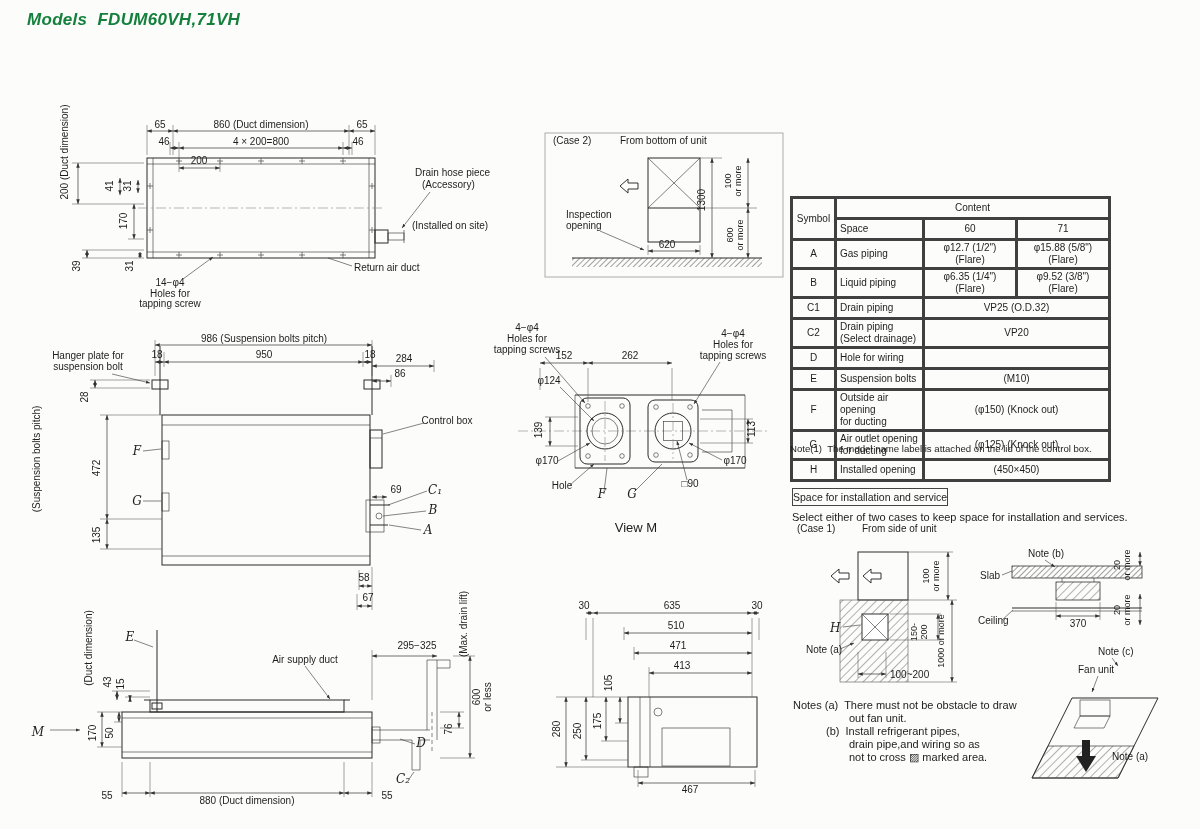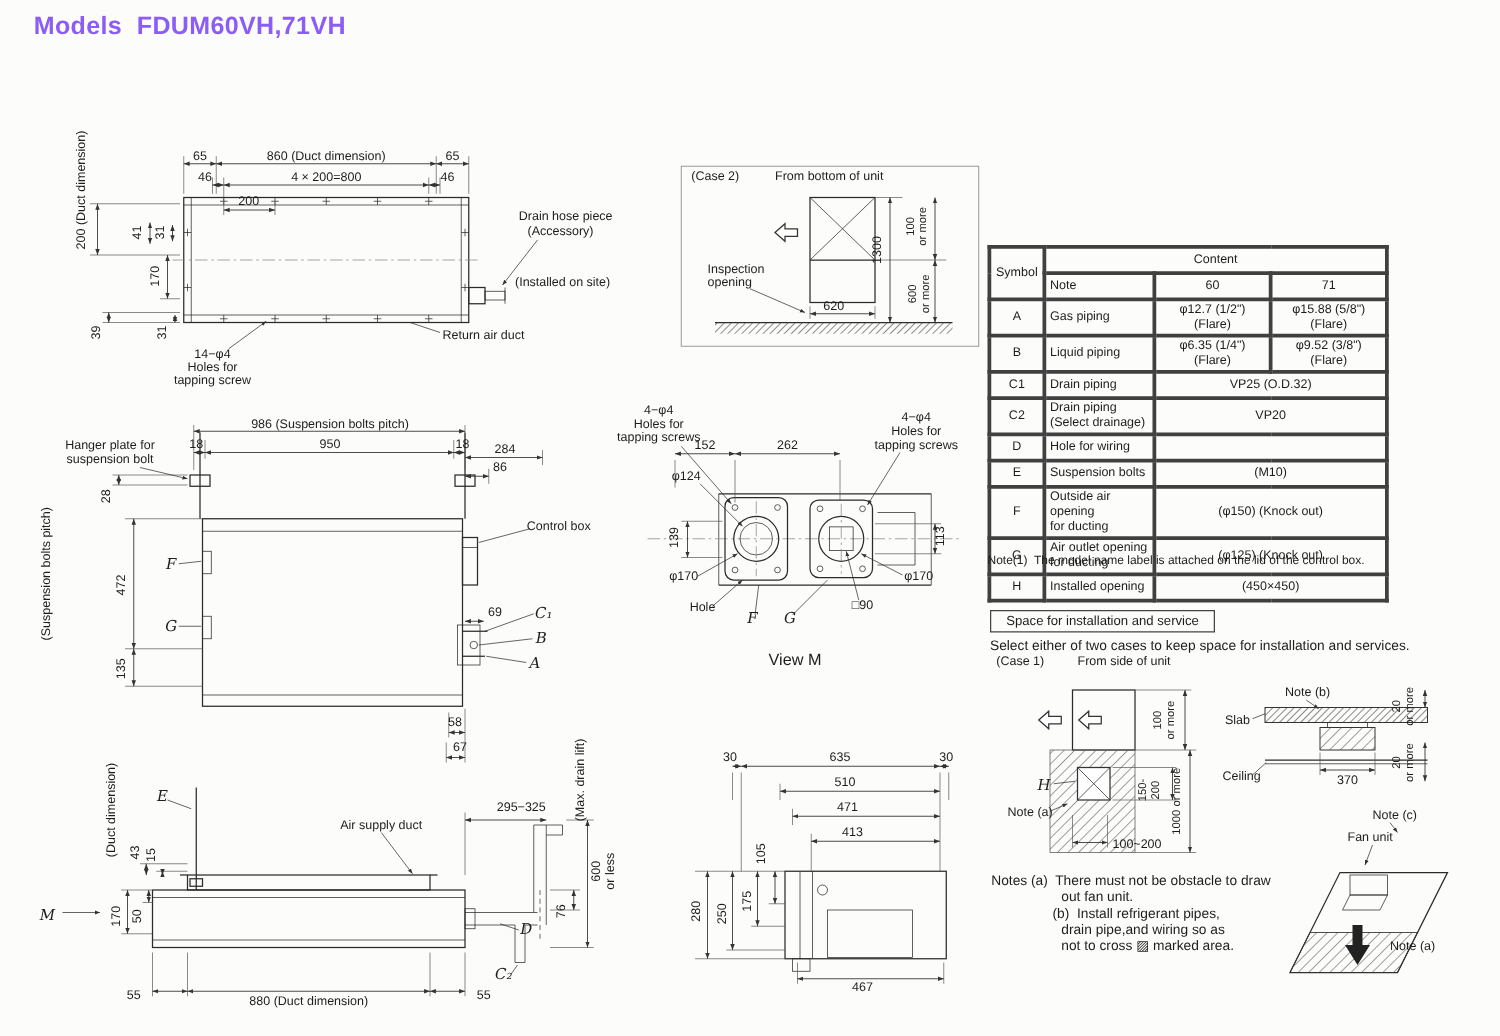--- a/index.html
+++ b/index.html
@@ -1,42 +1,42 @@
 <!DOCTYPE html>
 <html><head>
 <meta charset="utf-8">
 <style>
   html,body{margin:0;padding:0;background:#ffffff;}
   .sheet{position:relative;width:1200px;height:829px;background:#fcfcfa;overflow:hidden;
          font-family:"Liberation Sans", sans-serif;color:#1d1d1d;}
-  .title{position:absolute;left:27px;top:10px;font-size:20px;font-weight:bold;color:#8b5cf6;
-         letter-spacing:.3px;white-space:pre;}
+  .title{position:absolute;left:27px;top:10px;font-size:17px;font-weight:bold;color:#15803d;
+         letter-spacing:.3px;white-space:pre;font-style:italic;}
   svg{position:absolute;left:0;top:0;}
   svg text{font-family:"Liberation Sans", sans-serif;font-size:10px;fill:#1d1d1d;}
   .mid{text-anchor:middle;}
   .t9{font-size:9px;}
   .t13{font-size:13px;}
   .it{font-style:italic;font-family:"DejaVu Serif", serif;font-size:12px;}
   .ln{stroke:#2b2b2b;stroke-width:1;fill:none;}
   .tn{stroke:#2b2b2b;stroke-width:.6;fill:none;}
   .ext{stroke:#555;stroke-width:.55;fill:none;}
   .dim{stroke:#333;stroke-width:.7;fill:none;marker-start:url(#ar);marker-end:url(#ar);}
   .cl{stroke:#888;stroke-width:.6;stroke-dasharray:10 3 2 3;fill:none;}
   .dash{stroke:#555;stroke-width:.7;stroke-dasharray:4 3;fill:none;}
   .ldr{stroke:#333;stroke-width:.6;fill:none;}
   .ldra{marker-end:url(#ar);}
   .spec-table{position:absolute;left:790px;top:196px;border-collapse:collapse;font-size:10px;color:#1d1d1d;table-layout:fixed;}
   .spec-table td{border:3px solid #404040;padding:1px 3px;height:16px;vertical-align:middle;line-height:12px;}
   .spec-table td.c{text-align:center;}
   .table-note{position:absolute;left:790px;top:443px;font-size:9.6px;white-space:pre;}
-  .space-box{position:absolute;left:792px;top:488px;border:1px solid #444;padding:2px 12px;font-size:10.5px;background:#fcfcfa;}
+  .space-box{position:absolute;left:792px;top:488px;border:1px solid #444;padding:2px 0;font-size:10.5px;background:#fcfcfa;}
   .install-intro{position:absolute;left:792px;top:511px;font-size:11px;}
   .notes{position:absolute;left:793px;top:699px;width:400px;font-size:11px;line-height:13px;}
   .nl{white-space:pre;}
-  .ind1{margin-left:49px;}
+  .ind1{margin-left:33px;}
   .ind2{margin-left:56px;}
 </style>
 </head>
 <body>
 
 <div class="sheet">
 
   <div class="title">Models  FDUM60VH,71VH</div>
 
   <svg width="1200" height="829" viewBox="0 0 1200 829">
@@ -513,21 +513,21 @@
         <col style="width:88px">
         <col style="width:93px">
         <col style="width:93px">
       </colgroup>
     <tbody>
         <tr>
       <td class="c" rowspan="2">Symbol</td>
       <td class="c" colspan="3">Content</td>
     </tr>
     <tr>
-      <td>Note</td>
+      <td>Space</td>
       <td class="c">60</td>
       <td class="c">71</td>
     </tr>
     <tr>
       <td class="c">A</td>
       <td>Gas piping</td>
       <td class="c">φ12.7 (1/2") (Flare)</td>
       <td class="c">φ15.88 (5/8") (Flare)</td>
     </tr>
     <tr>

